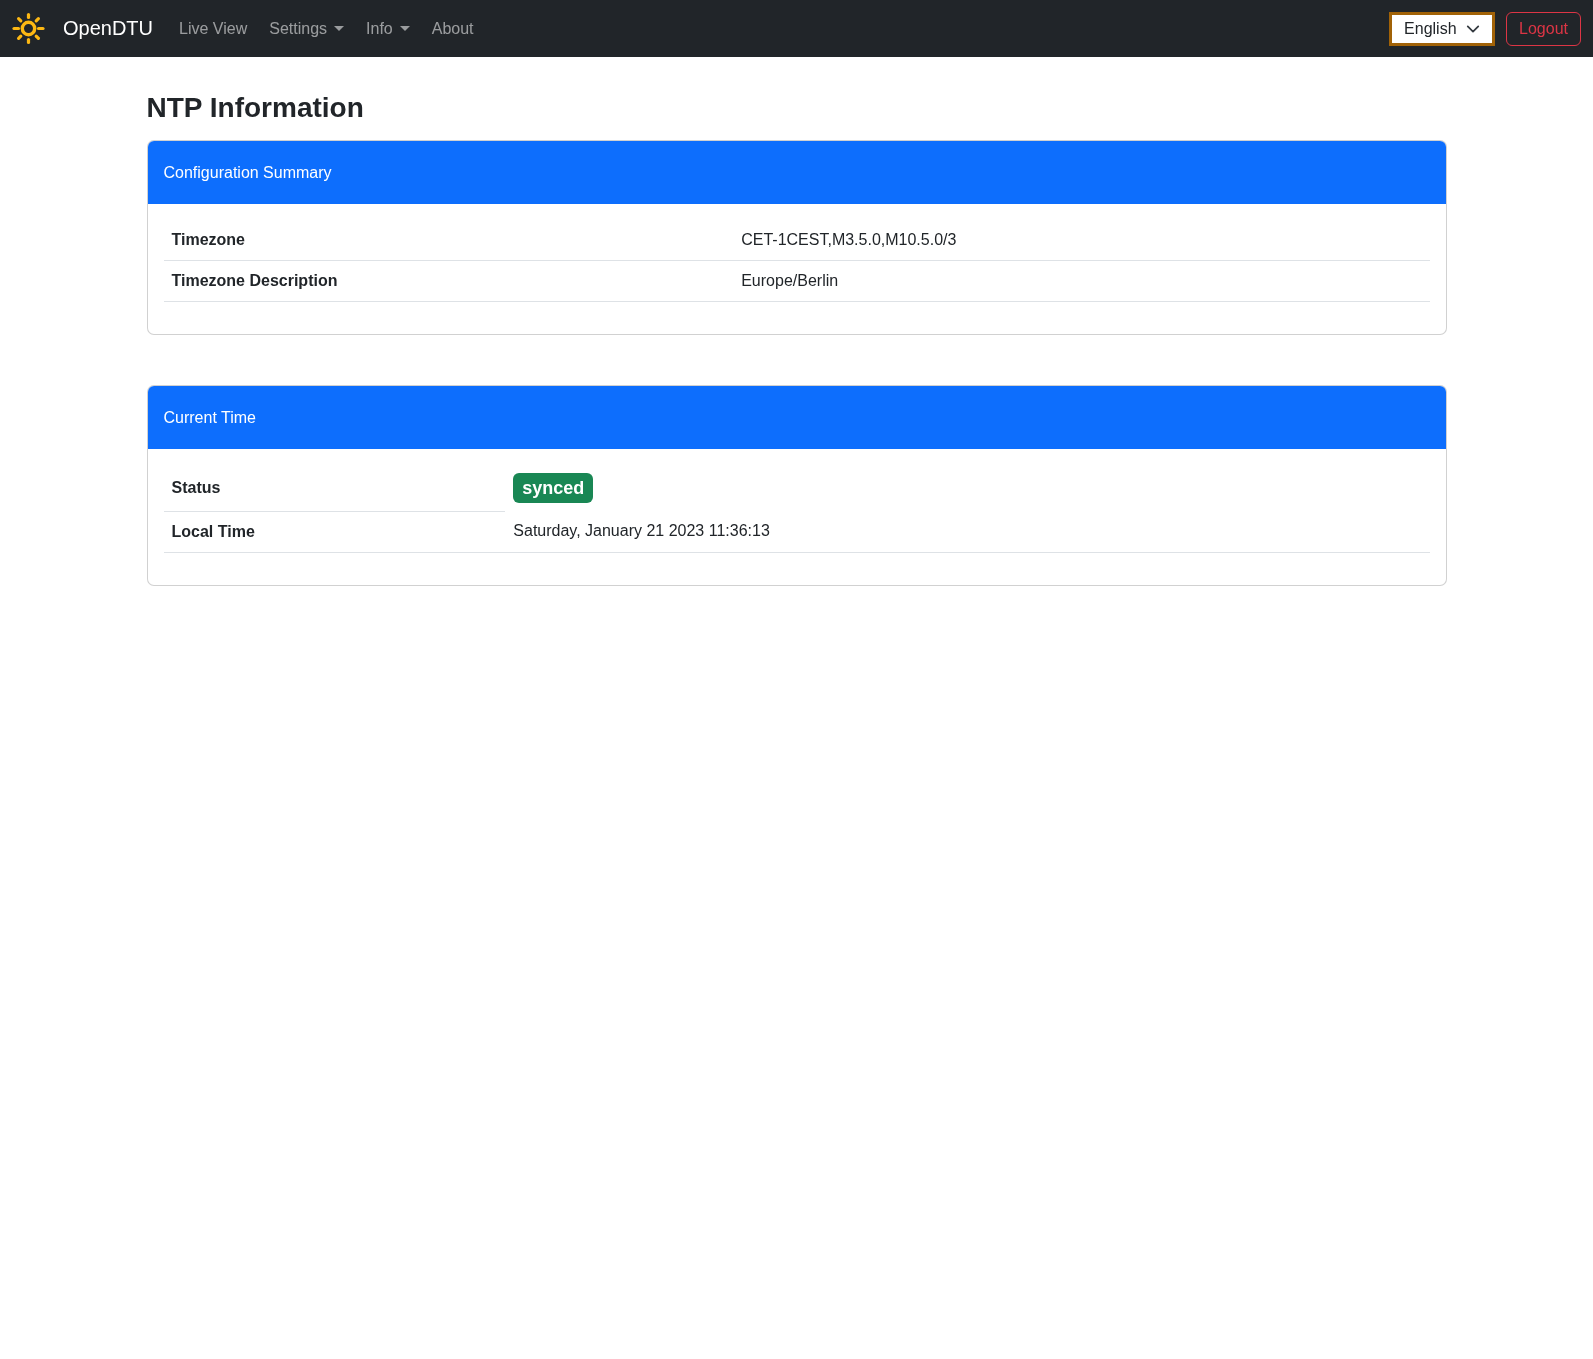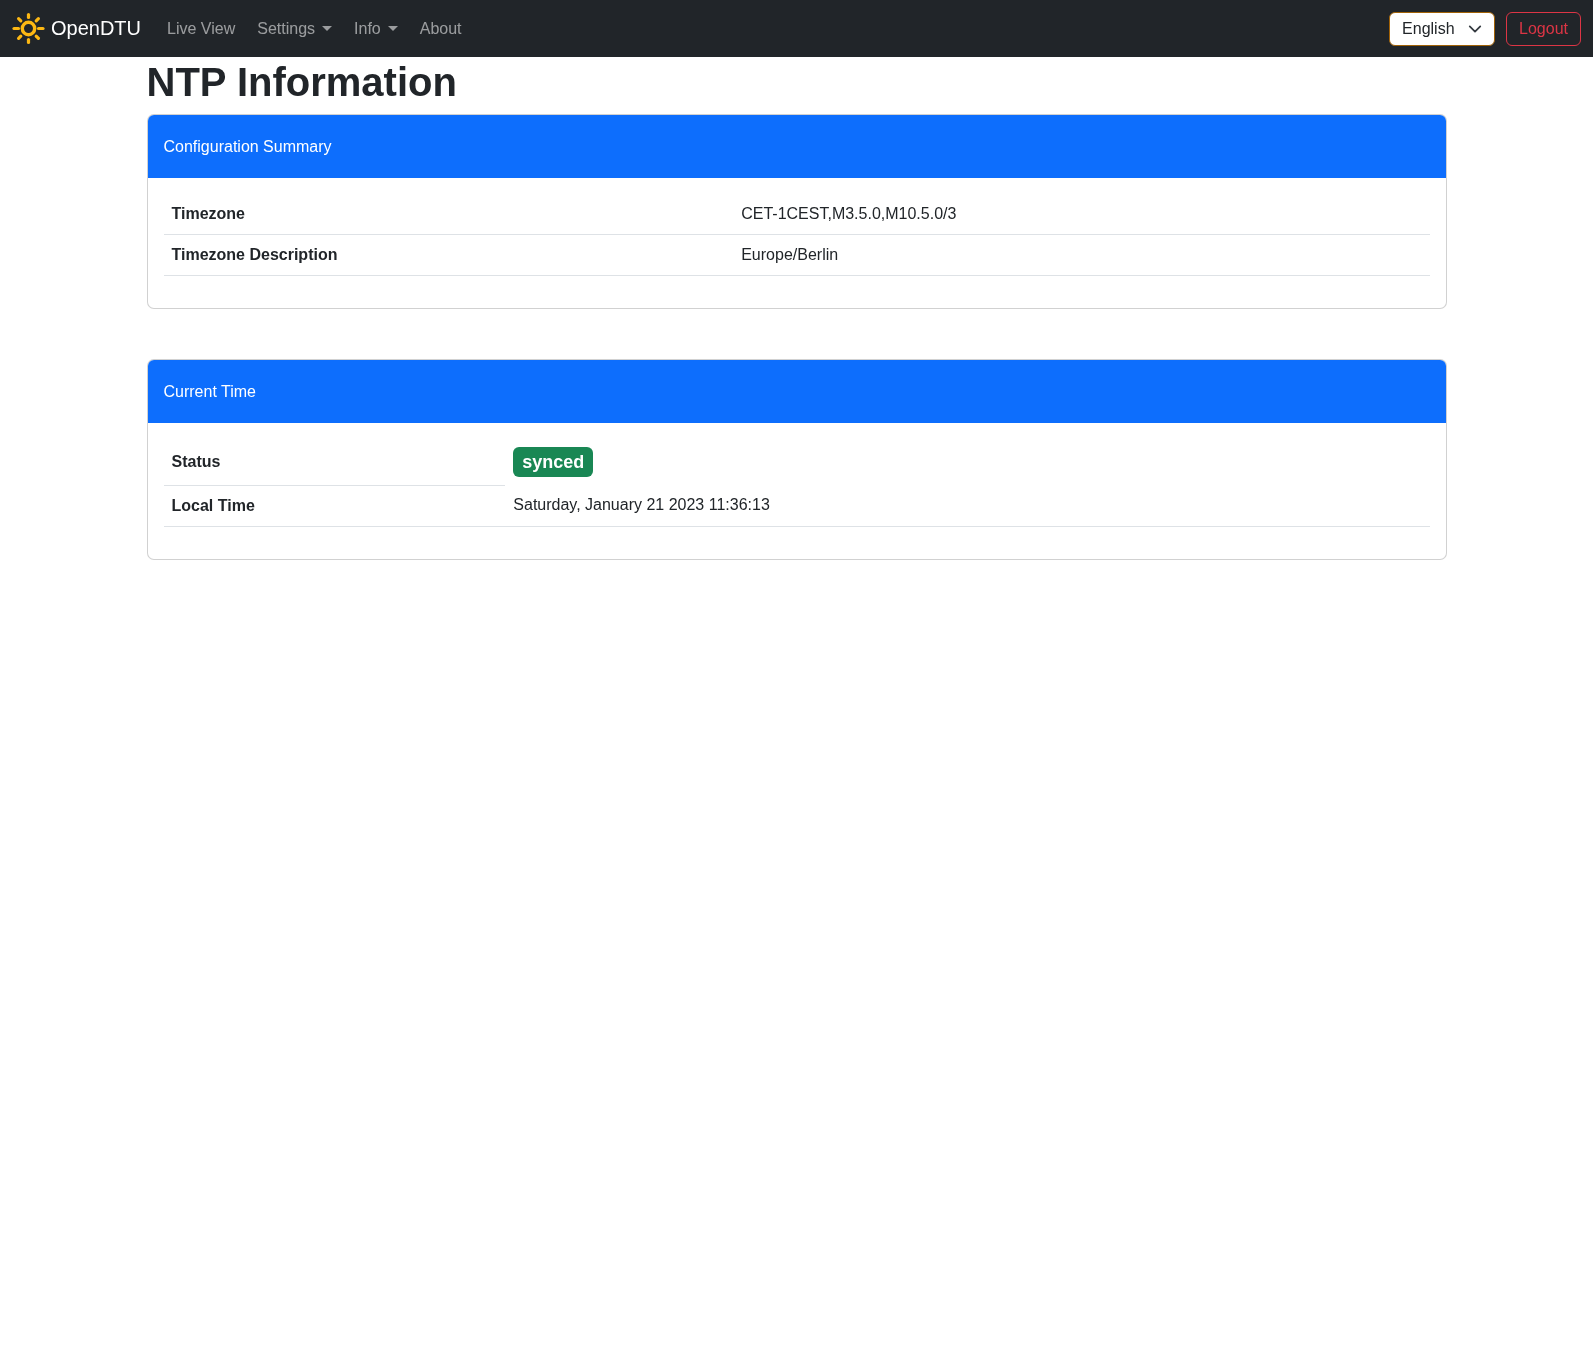--- a/index.html
+++ b/index.html
@@ -26,21 +26,21 @@
     height: 57px;
     background: var(--navbar_bg);
     display: flex;
     align-items: center;
     padding: 0 12px;
     width: 100%;
   }
   .navbar-brand {
     display: flex;
     align-items: center;
-    gap: 6px;
+    gap: 18px;
     color: #ffffff;
     font-size: 20px;
     font-weight: 500;
     text-decoration: none;
     cursor: pointer;
     margin-right: 18px;
   }
   .navbar-nav {
     display: flex;
     align-items: center;
@@ -66,22 +66,22 @@
     vertical-align: middle;
   }
   .navbar-right {
     margin-left: auto;
     display: flex;
     align-items: center;
     gap: 11px;
   }
   .lang-select {
     background: #ffffff;
-    border: 1px solid #a16207;
-    border-radius: 6px;
+    border: 3px solid #a16207;
+    border-radius: 0;
     height: 34px;
     width: 106px;
     display: flex;
     align-items: center;
     padding: 0 12px;
     font-size: 16px;
     color: var(--text_dark);
     cursor: pointer;
     justify-content: space-between;
   }
@@ -96,25 +96,25 @@
     font-family: inherit;
     cursor: pointer;
   }
 
   
   .container {
     width: 1300px;
     margin: 0 auto;
   }
   h1.page-title {
-    font-size: 40px;
+    font-size: 28px;
     font-weight: 600;
     line-height: 48px;
     color: var(--text_dark);
-    margin-top: 1px;
+    margin-top: 27px;
     margin-bottom: 8px;
   }
   .card {
     border: 1px solid rgba(0,0,0,0.18);
     border-radius: 7px;
     background: #ffffff;
     overflow: hidden;
   }
   .card + .card { margin-top: 50px; }
   .card-header {

